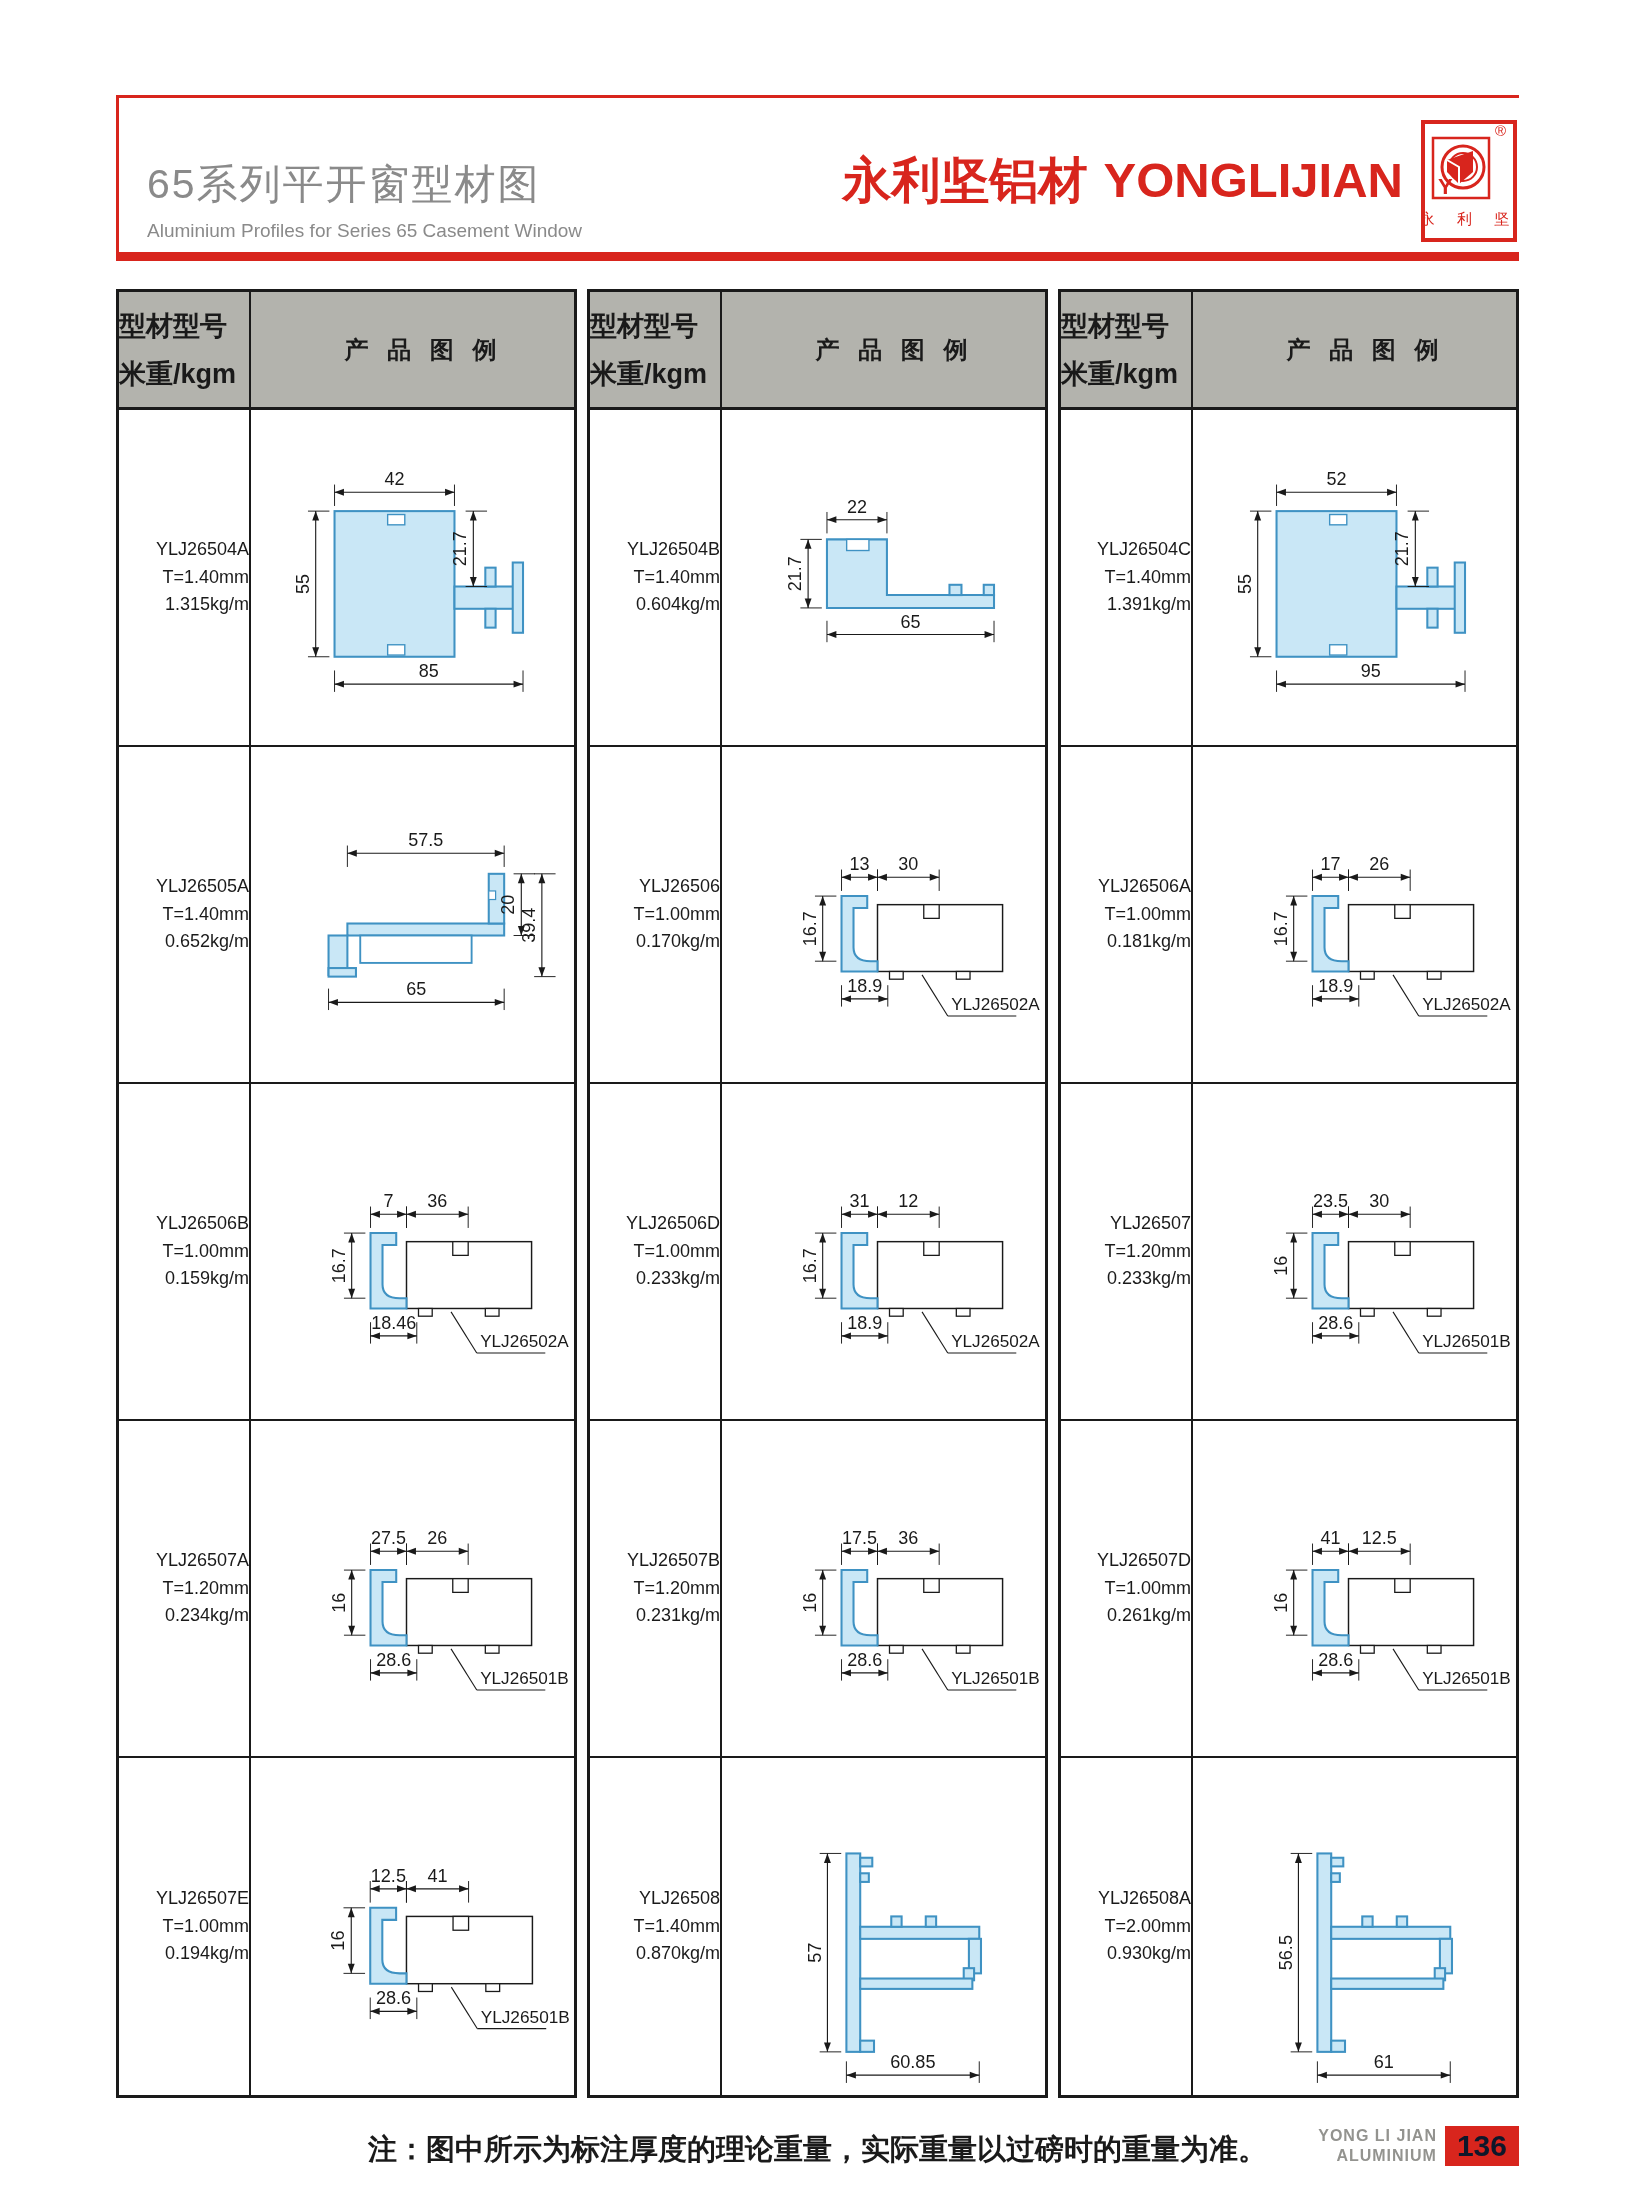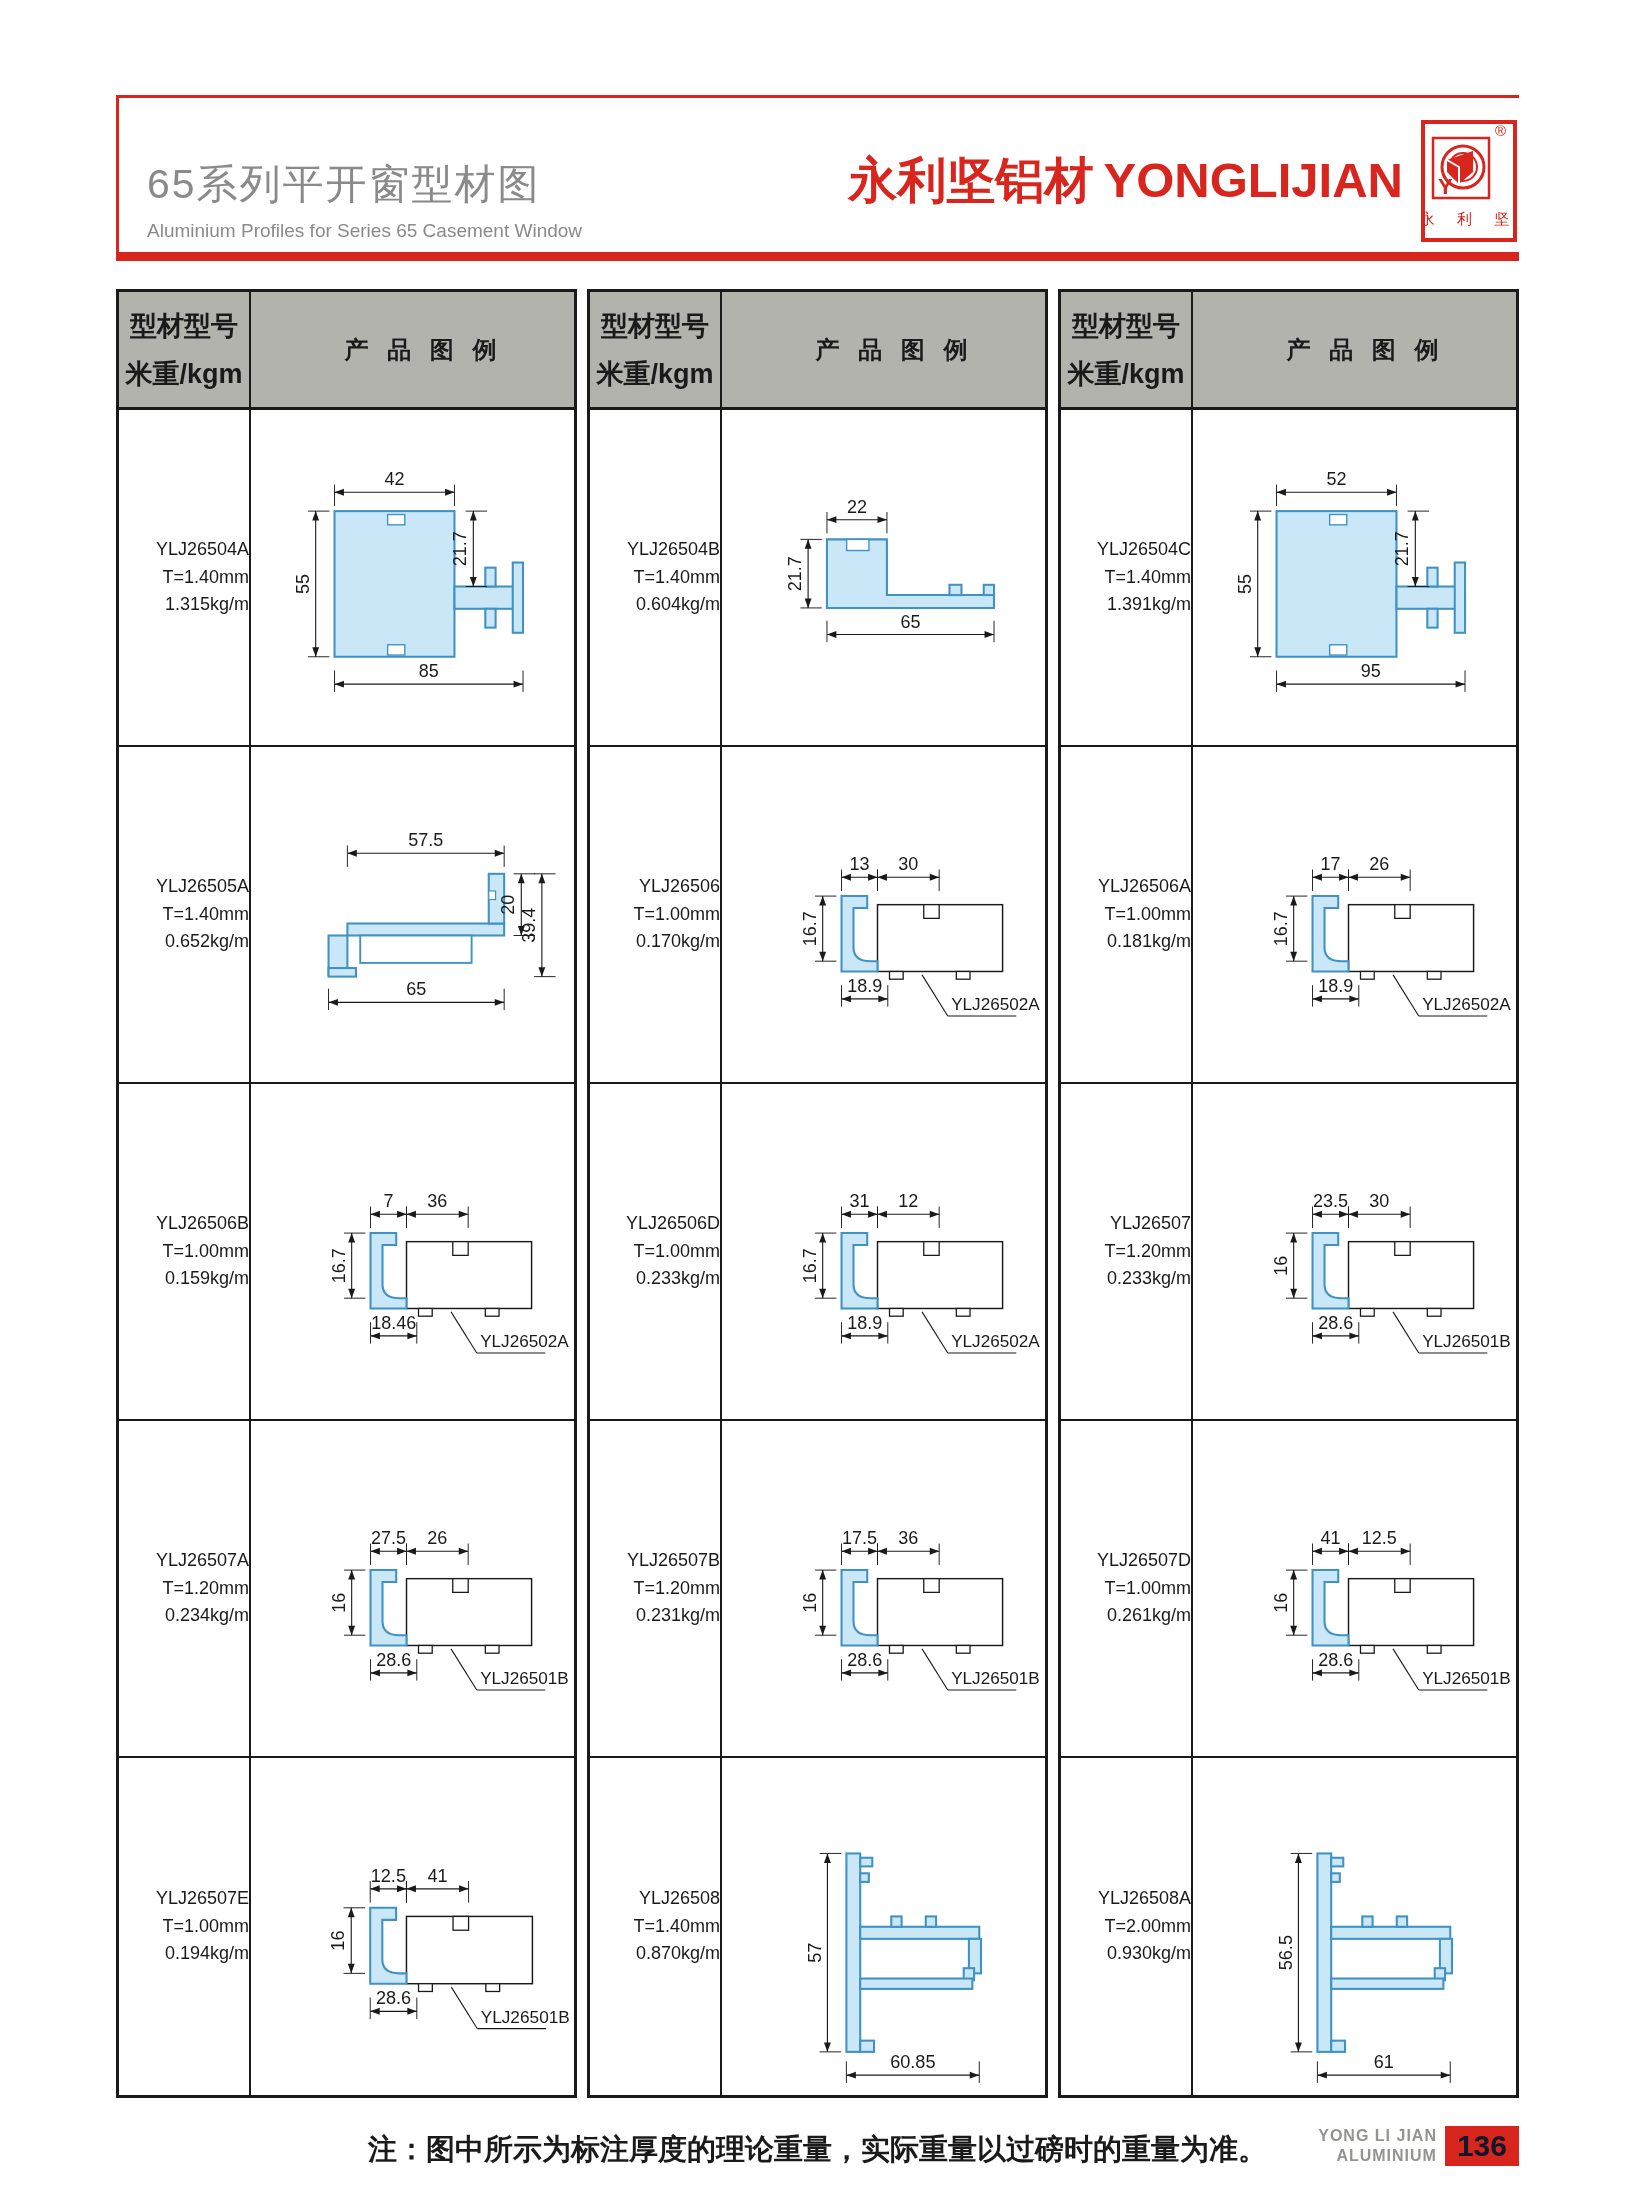--- a/index.html
+++ b/index.html
@@ -18,35 +18,35 @@
     margin:95px 116px 0 116px;
     border-top:3px solid var(--red);
     border-left:3px solid var(--red);
     display:flex;justify-content:space-between;align-items:flex-end;
     padding:22px 2px 10px 28px;
   }
   .title{font-size:41px;color:var(--title-gray);letter-spacing:2px;}
   .subtitle{font-size:19px;color:var(--title-gray);margin-top:8px;}
   .header-right{display:flex;align-items:center;gap:18px;}
   .brand{font-size:49px;font-weight:bold;color:var(--red);white-space:nowrap;}
-  .brand .cn{margin-right:10px;}
+  .brand .cn{margin-right:16px;}
   .red-bar{height:9px;background:var(--red);margin:0 116px;}
   
   .table-area{
     margin:28px 116px 0 116px;
     display:grid;grid-template-columns:repeat(3,1fr);column-gap:10px;
   }
   .group{border:3px solid var(--ink);background:#fff;}
   .g-header{
     display:grid;grid-template-columns:132px 1fr;height:118px;
     background:var(--gray-head);border-bottom:3px solid var(--ink);
   }
   .g-h1{
     border-right:2px solid var(--ink);
-    display:flex;flex-direction:column;justify-content:center;align-items:center;
+    display:flex;flex-direction:column;justify-content:center;align-items:flex-start;
     font-weight:bold;font-size:27px;gap:12px;
   }
   .g-h2{display:flex;justify-content:center;align-items:center;font-weight:bold;font-size:24px;letter-spacing:6px;padding-left:22px;}
   .g-row{display:grid;grid-template-columns:132px 1fr;height:337px;border-bottom:2px solid var(--ink);}
   .g-row:last-child{border-bottom:none;}
   .cell-label{
     border-right:2px solid var(--ink);
     display:flex;flex-direction:column;justify-content:center;align-items:flex-end;
     font-size:18px;line-height:1.55;text-align:center;
   }

